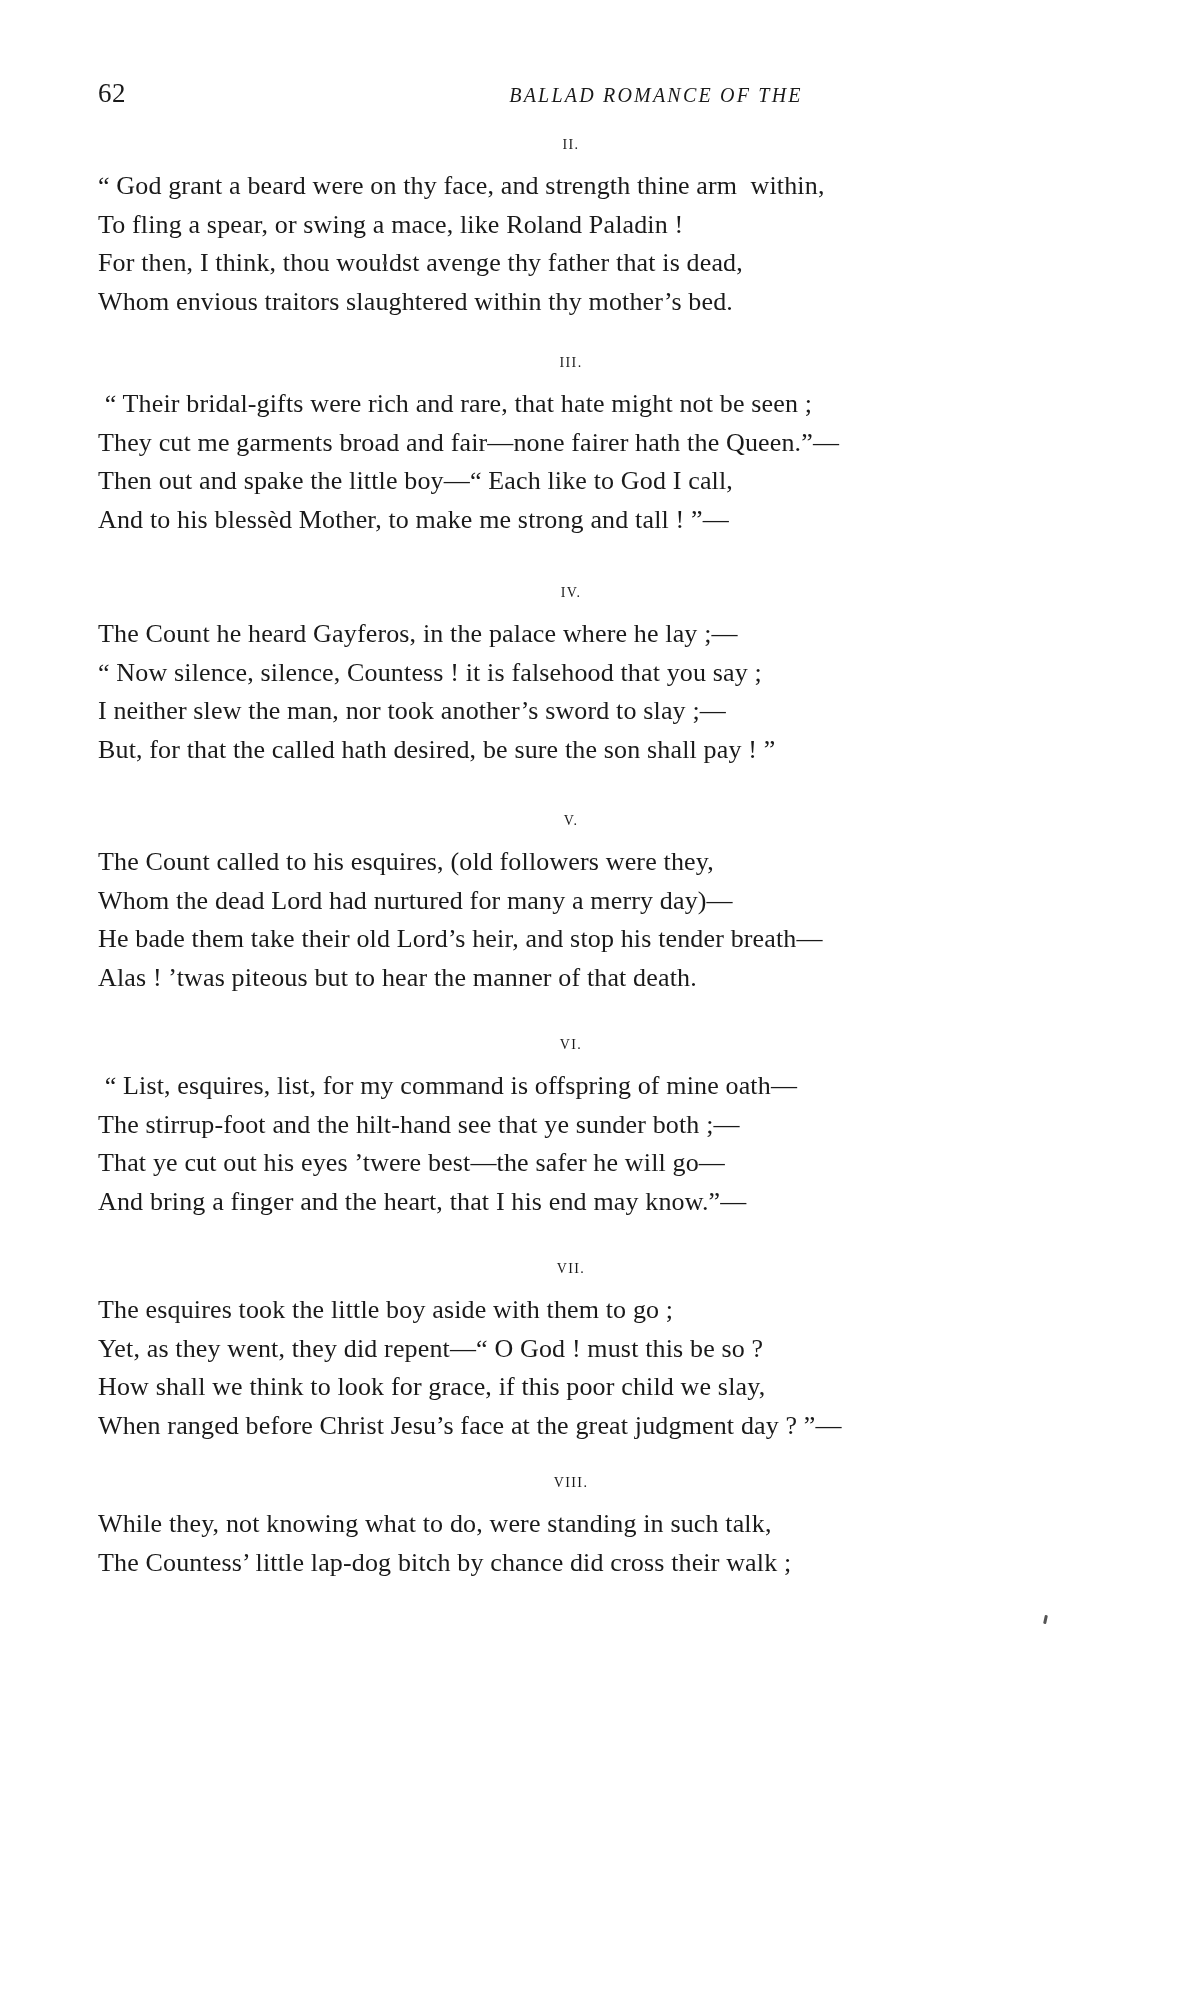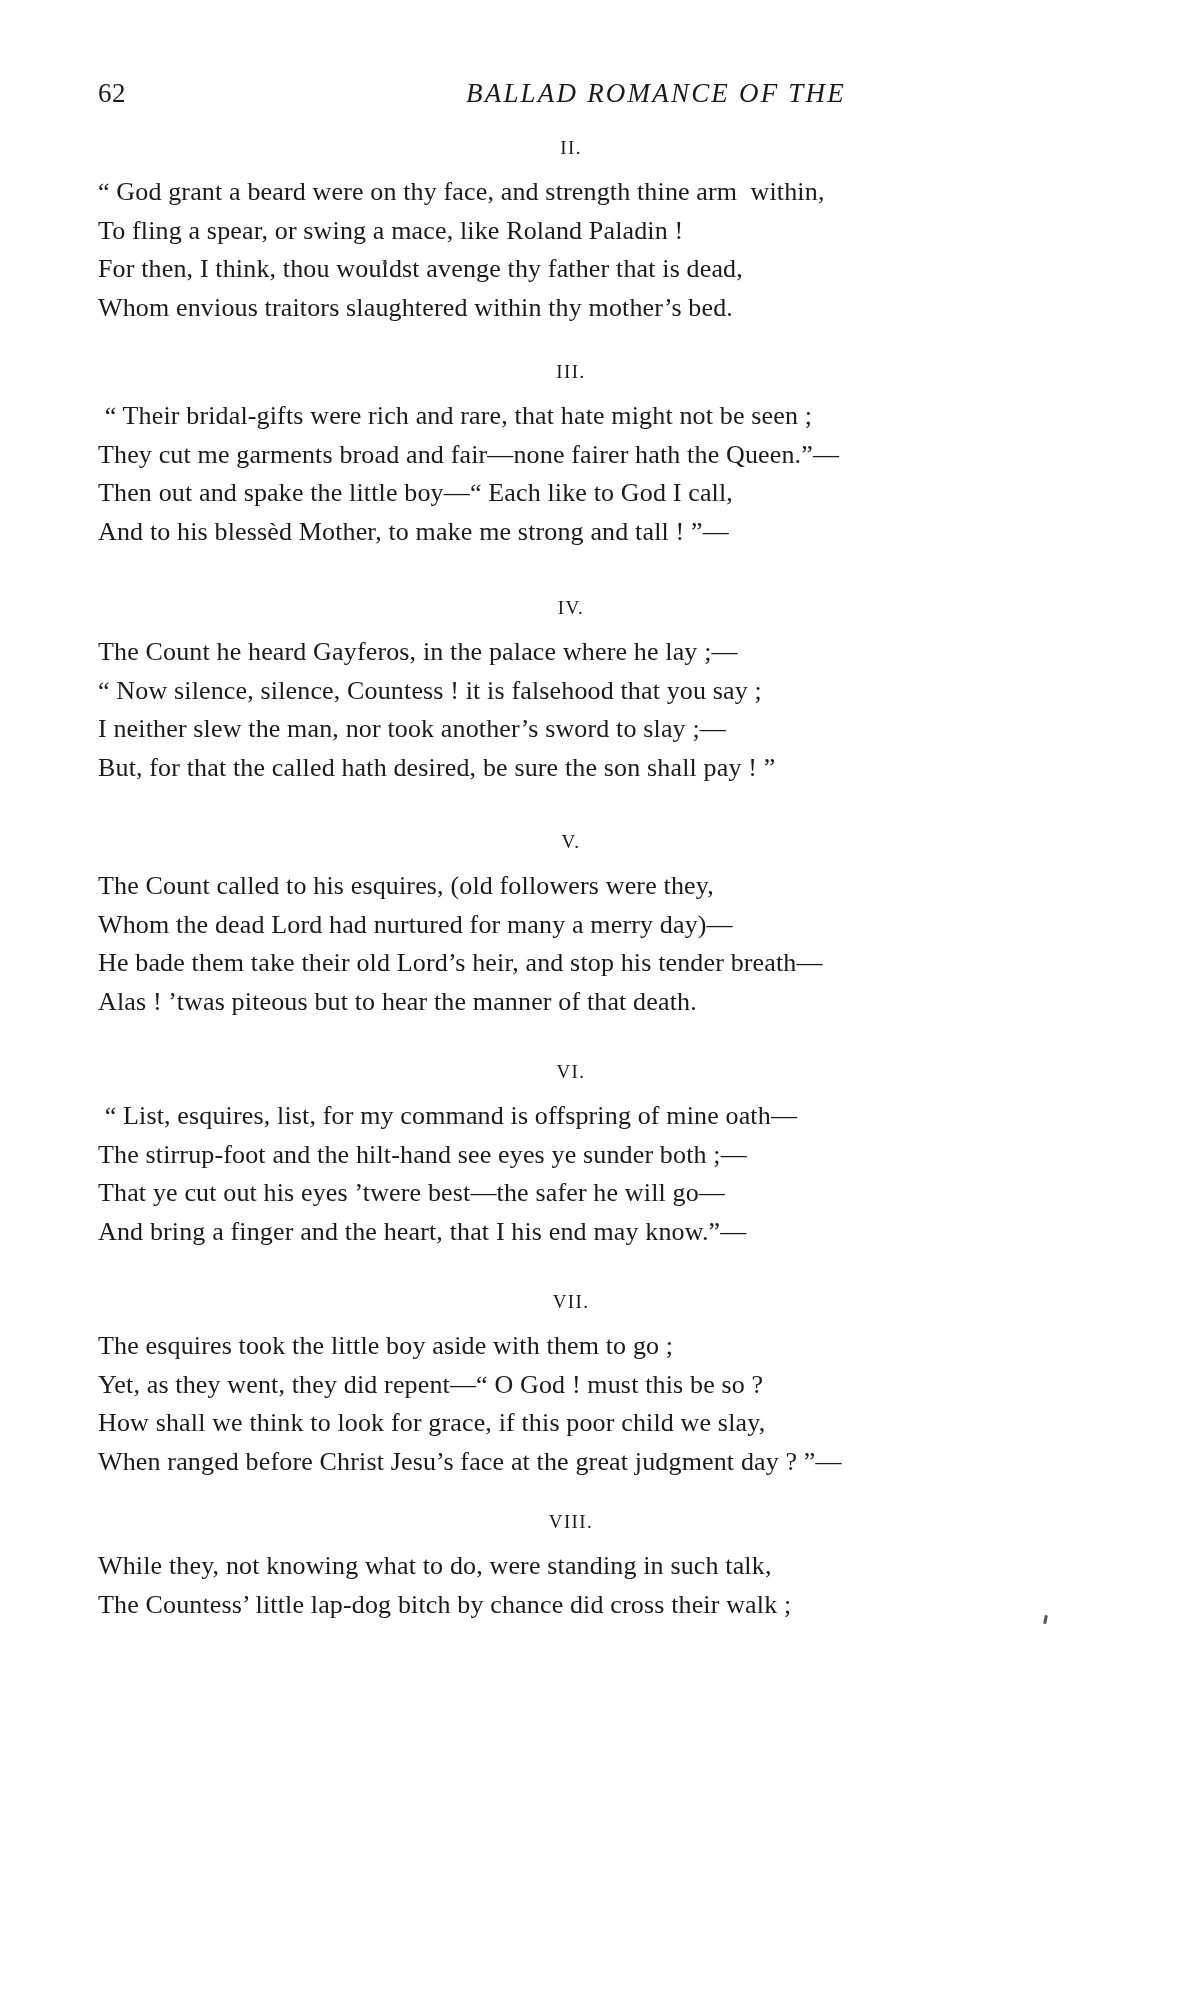--- a/index.html
+++ b/index.html
@@ -32,35 +32,35 @@
     font-size: 27px;
     font-family: "Liberation Serif", serif;
     letter-spacing: 0.5px;
     width: 150px;
     flex: 0 0 150px;
   }
   .running-title {
     flex: 1 1 auto;
     text-align: center;
     font-style: italic;
-    font-size: 27px;
+    font-size: 20px;
     letter-spacing: 2.2px;
     margin-left: -40px;
     white-space: nowrap;
   }
   .body-col {
     padding: 0 90px 0 98px;
     margin-top: 28px;
   }
   .stanza {
     margin-bottom: 30px;
   }
   .stanza-num {
     text-align: center;
-    font-size: 19px;
+    font-size: 14px;
     letter-spacing: 1.4px;
     margin: 0 0 14px 0;
     padding-right: 70px;
   }
   .line {
     font-size: 26px;
     line-height: 38.5px;
     white-space: pre-wrap;
     letter-spacing: 0.15px;
   }
@@ -127,21 +127,21 @@
       <div class="stanza-num">V.</div>
       <div class="line">The Count called to his esquires, (old followers were they,</div>
       <div class="line">Whom the dead Lord had nurtured for many a merry day)—</div>
       <div class="line">He bade them take their old Lord’s heir, and stop his tender breath—</div>
       <div class="line">Alas ! ’twas piteous but to hear the manner of that death.</div>
     </div>
 
     <div class="stanza" data-idx="4">
       <div class="stanza-num">VI.</div>
       <div class="line"> “ List, esquires, list, for my command is offspring of mine oath—</div>
-      <div class="line">The stirrup-foot and the hilt-hand see eyes ye sunder both ;—</div>
+      <div class="line">The stirrup-foot and the hilt-hand see that ye sunder both ;—</div>
       <div class="line">That ye cut out his eyes ’twere best—the safer he will go—</div>
       <div class="line">And bring a finger and the heart, that I his end may know.”—</div>
     </div>
 
     <div class="stanza" data-idx="5">
       <div class="stanza-num">VII.</div>
       <div class="line">The esquires took the little boy aside with them to go ;</div>
       <div class="line">Yet, as they went, they did repent—“ O God ! must this be so ?</div>
       <div class="line">How shall we think to look for grace, if this poor child we slay,</div>
       <div class="line">When ranged before Christ Jesu’s face at the great judgment day ? ”—</div>

